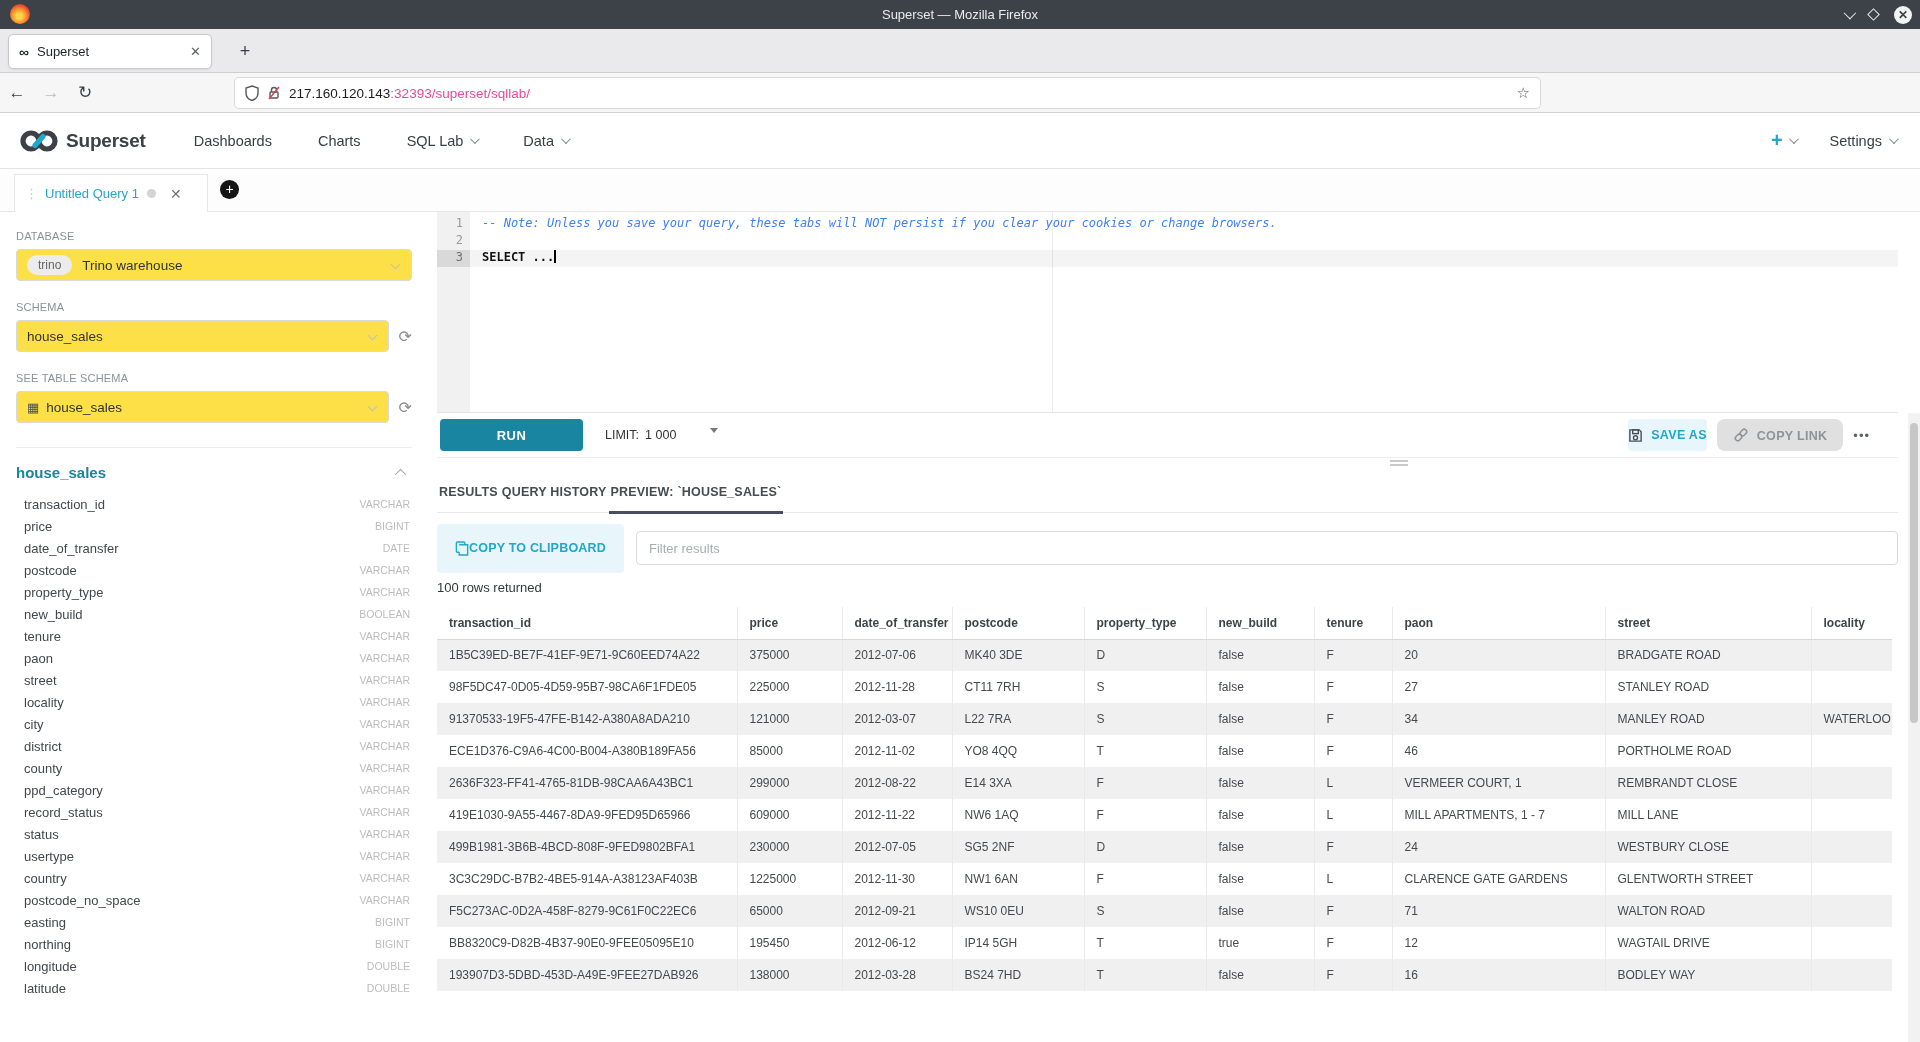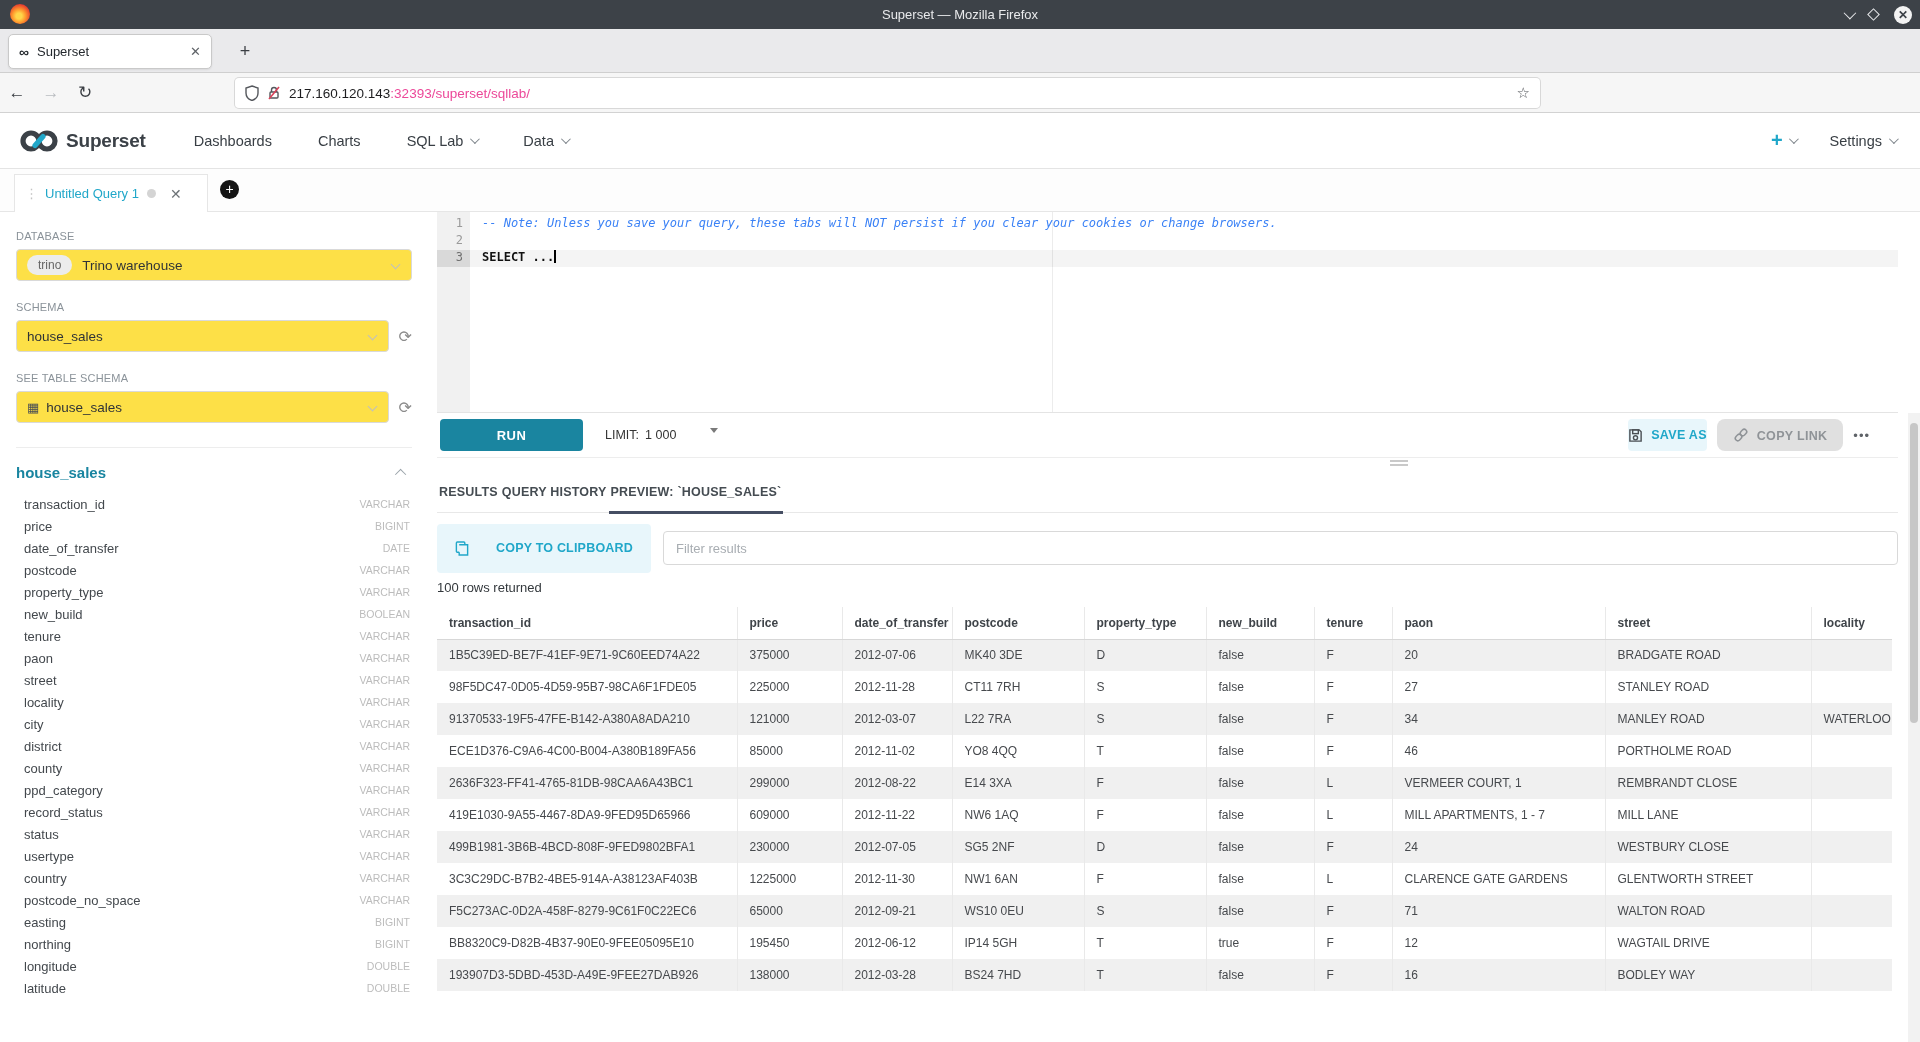--- a/index.html
+++ b/index.html
@@ -120,21 +120,21 @@
 
   
   .grip { position:absolute; left:1390px; top:460px; width:18px; height:6px;
           border-top:2px solid #c9c9c9; border-bottom:2px solid #c9c9c9; }
   .rtabs { position:absolute; left:437px; top:472px; width:1461px; height:41px; border-bottom:1px solid #e8e8e8; display:flex; }
   .rtab { position:relative; font-size:12.5px; font-weight:bold; color:#454c52; letter-spacing:.2px; display:flex; align-items:center; padding:0 2px; }
   .rtab.active::after { content:""; position:absolute; left:0; right:0; bottom:-2px; height:3px; background:#454e63; }
 
   .copy-row { position:absolute; left:437px; top:530px; width:1461px; height:36px; display:flex; align-items:center; }
   .copyclip-btn { height:49px; background:#e8f6fb; border:none; border-radius:4px; color:#20a7c9; font-weight:bold; font-size:12.5px;
-                  letter-spacing:.2px; padding:0 18px; display:flex; align-items:center; gap:27px; font-family:inherit;text-align:center; }
+                  letter-spacing:.2px; padding:0 18px; display:flex; align-items:center; gap:0; font-family:inherit;text-align:center; }
   .filter-input { margin-left:12px; flex:1; height:34px; border:1px solid #d9d9d9; border-radius:4px; padding:0 12px;
                   font-size:13px; color:#333; font-family:inherit; }
   .filter-input::placeholder { color:#a8adb2; }
   .rowcount { position:absolute; left:437px; top:580px; font-size:13px; color:#33383c; }
 
   
   .grid-wrap { position:absolute; left:437px; top:607px; width:1455px; bottom:0; overflow:hidden; }
   table.grid { border-collapse:collapse; table-layout:fixed; width:1456px; }
   .grid th { height:32px; text-align:left; font-size:12px; color:#3f4449; font-weight:bold; padding:0 12px;
              border-bottom:1px solid #d7d7d7; border-right:1px solid #e9e9e9; background:#fff; white-space:nowrap; overflow:hidden; }

